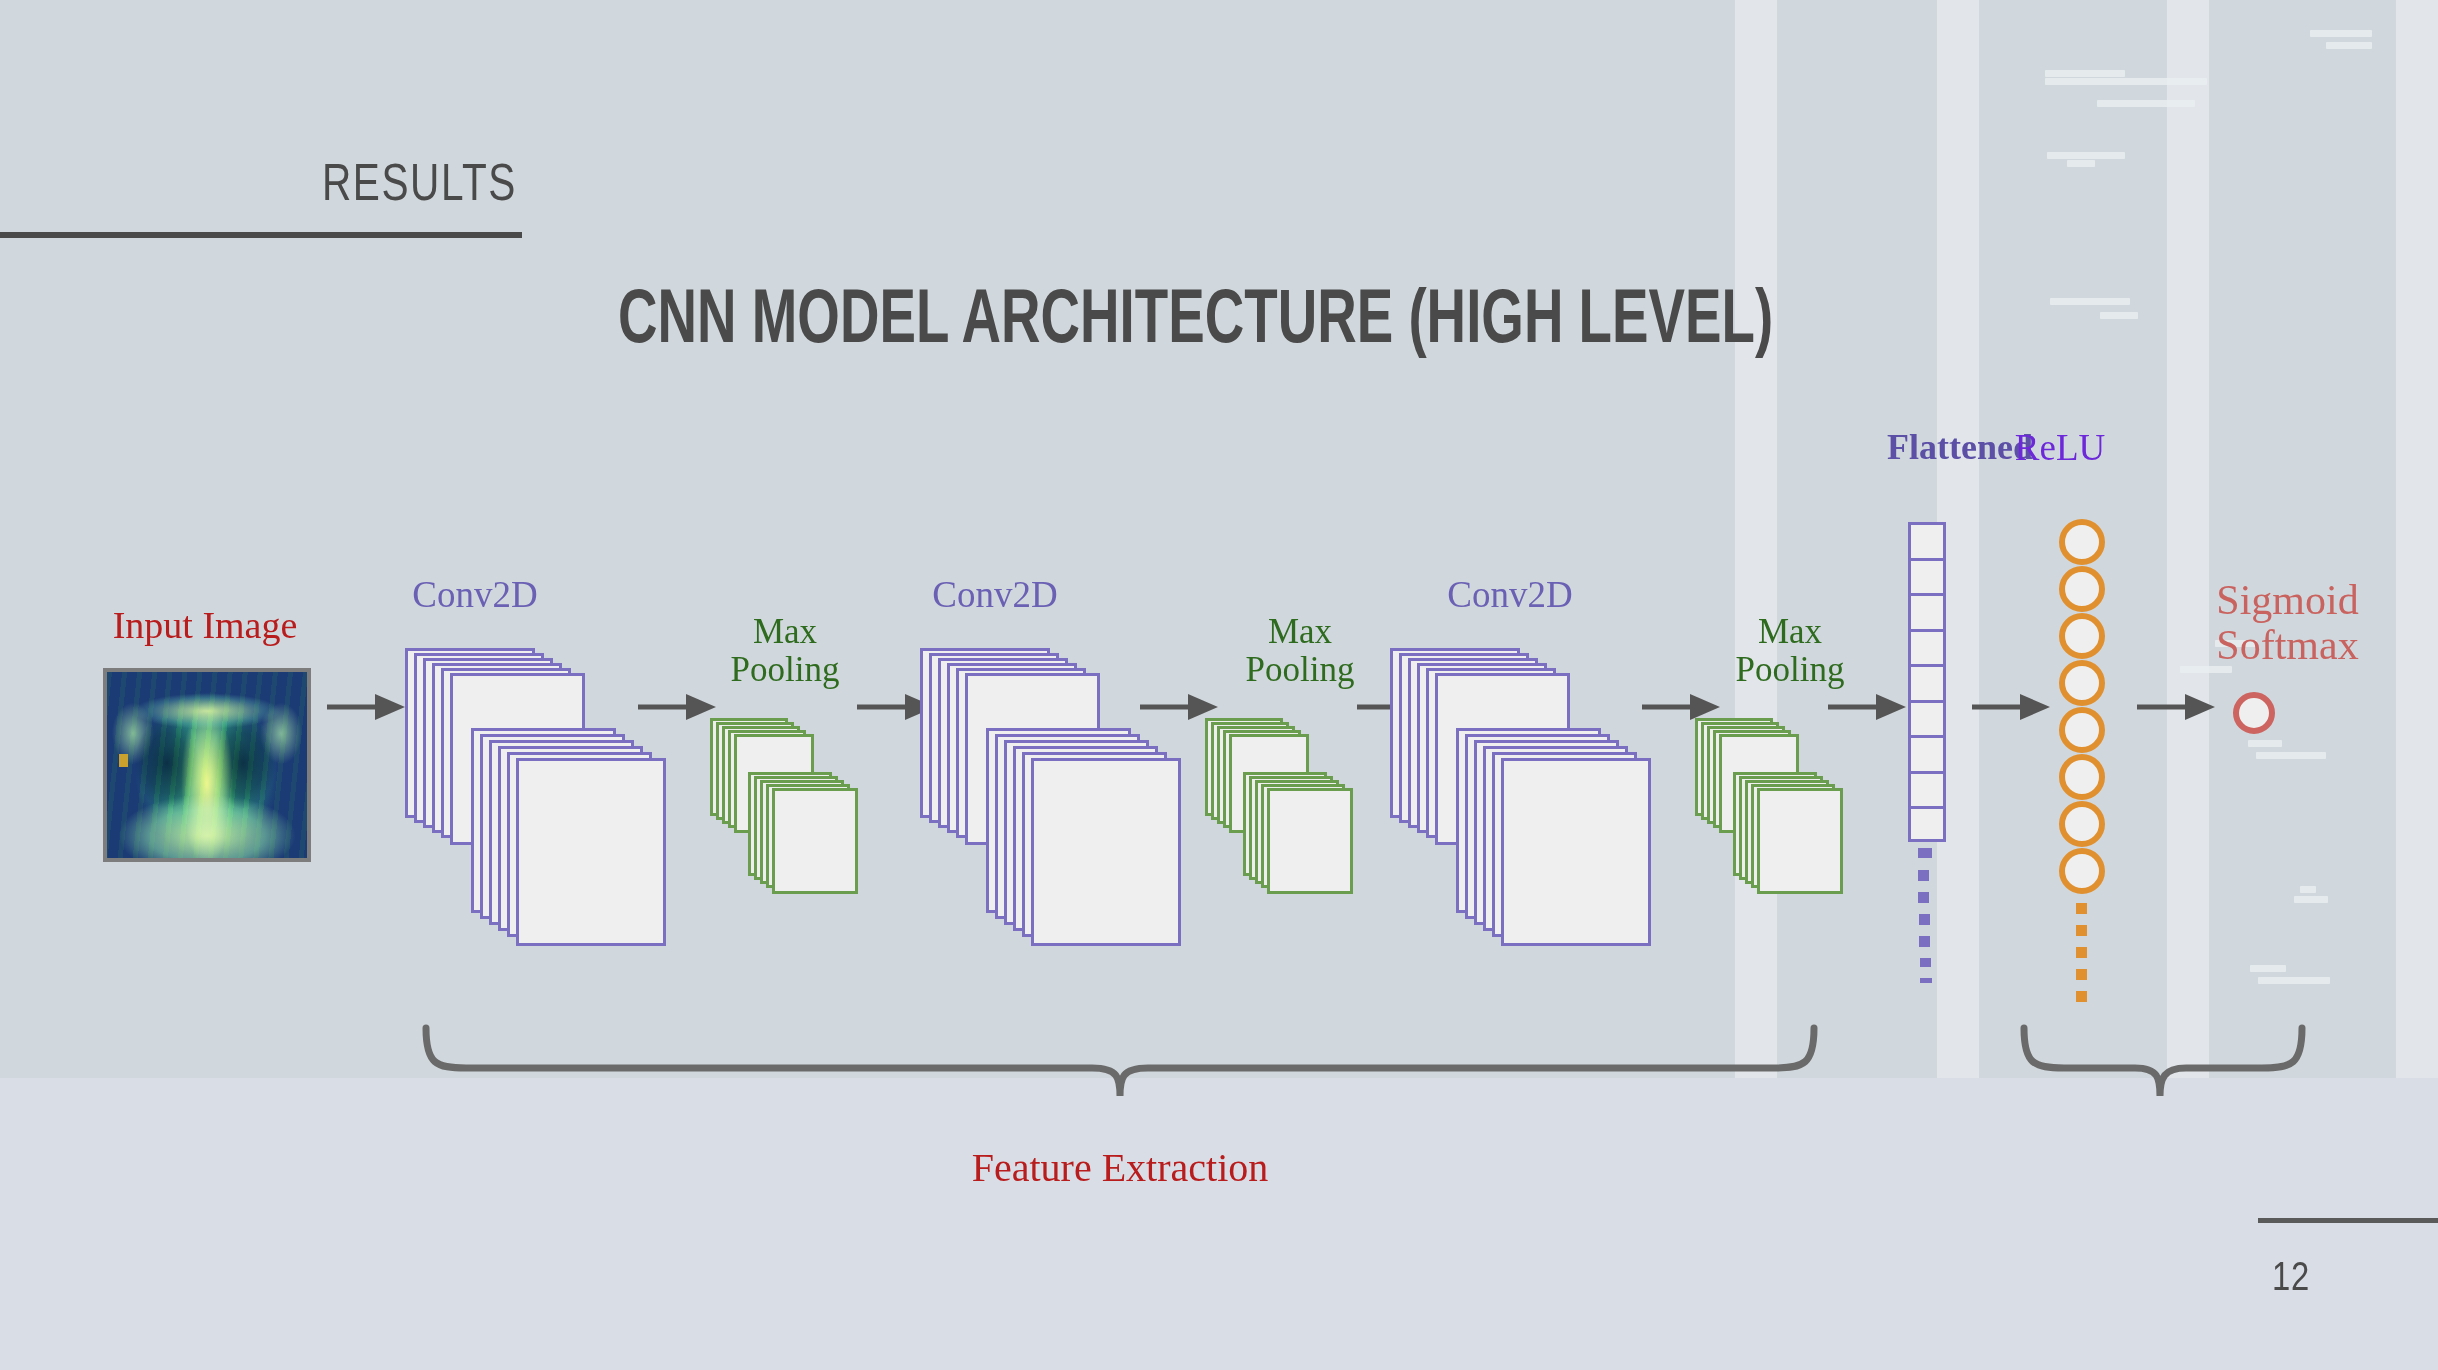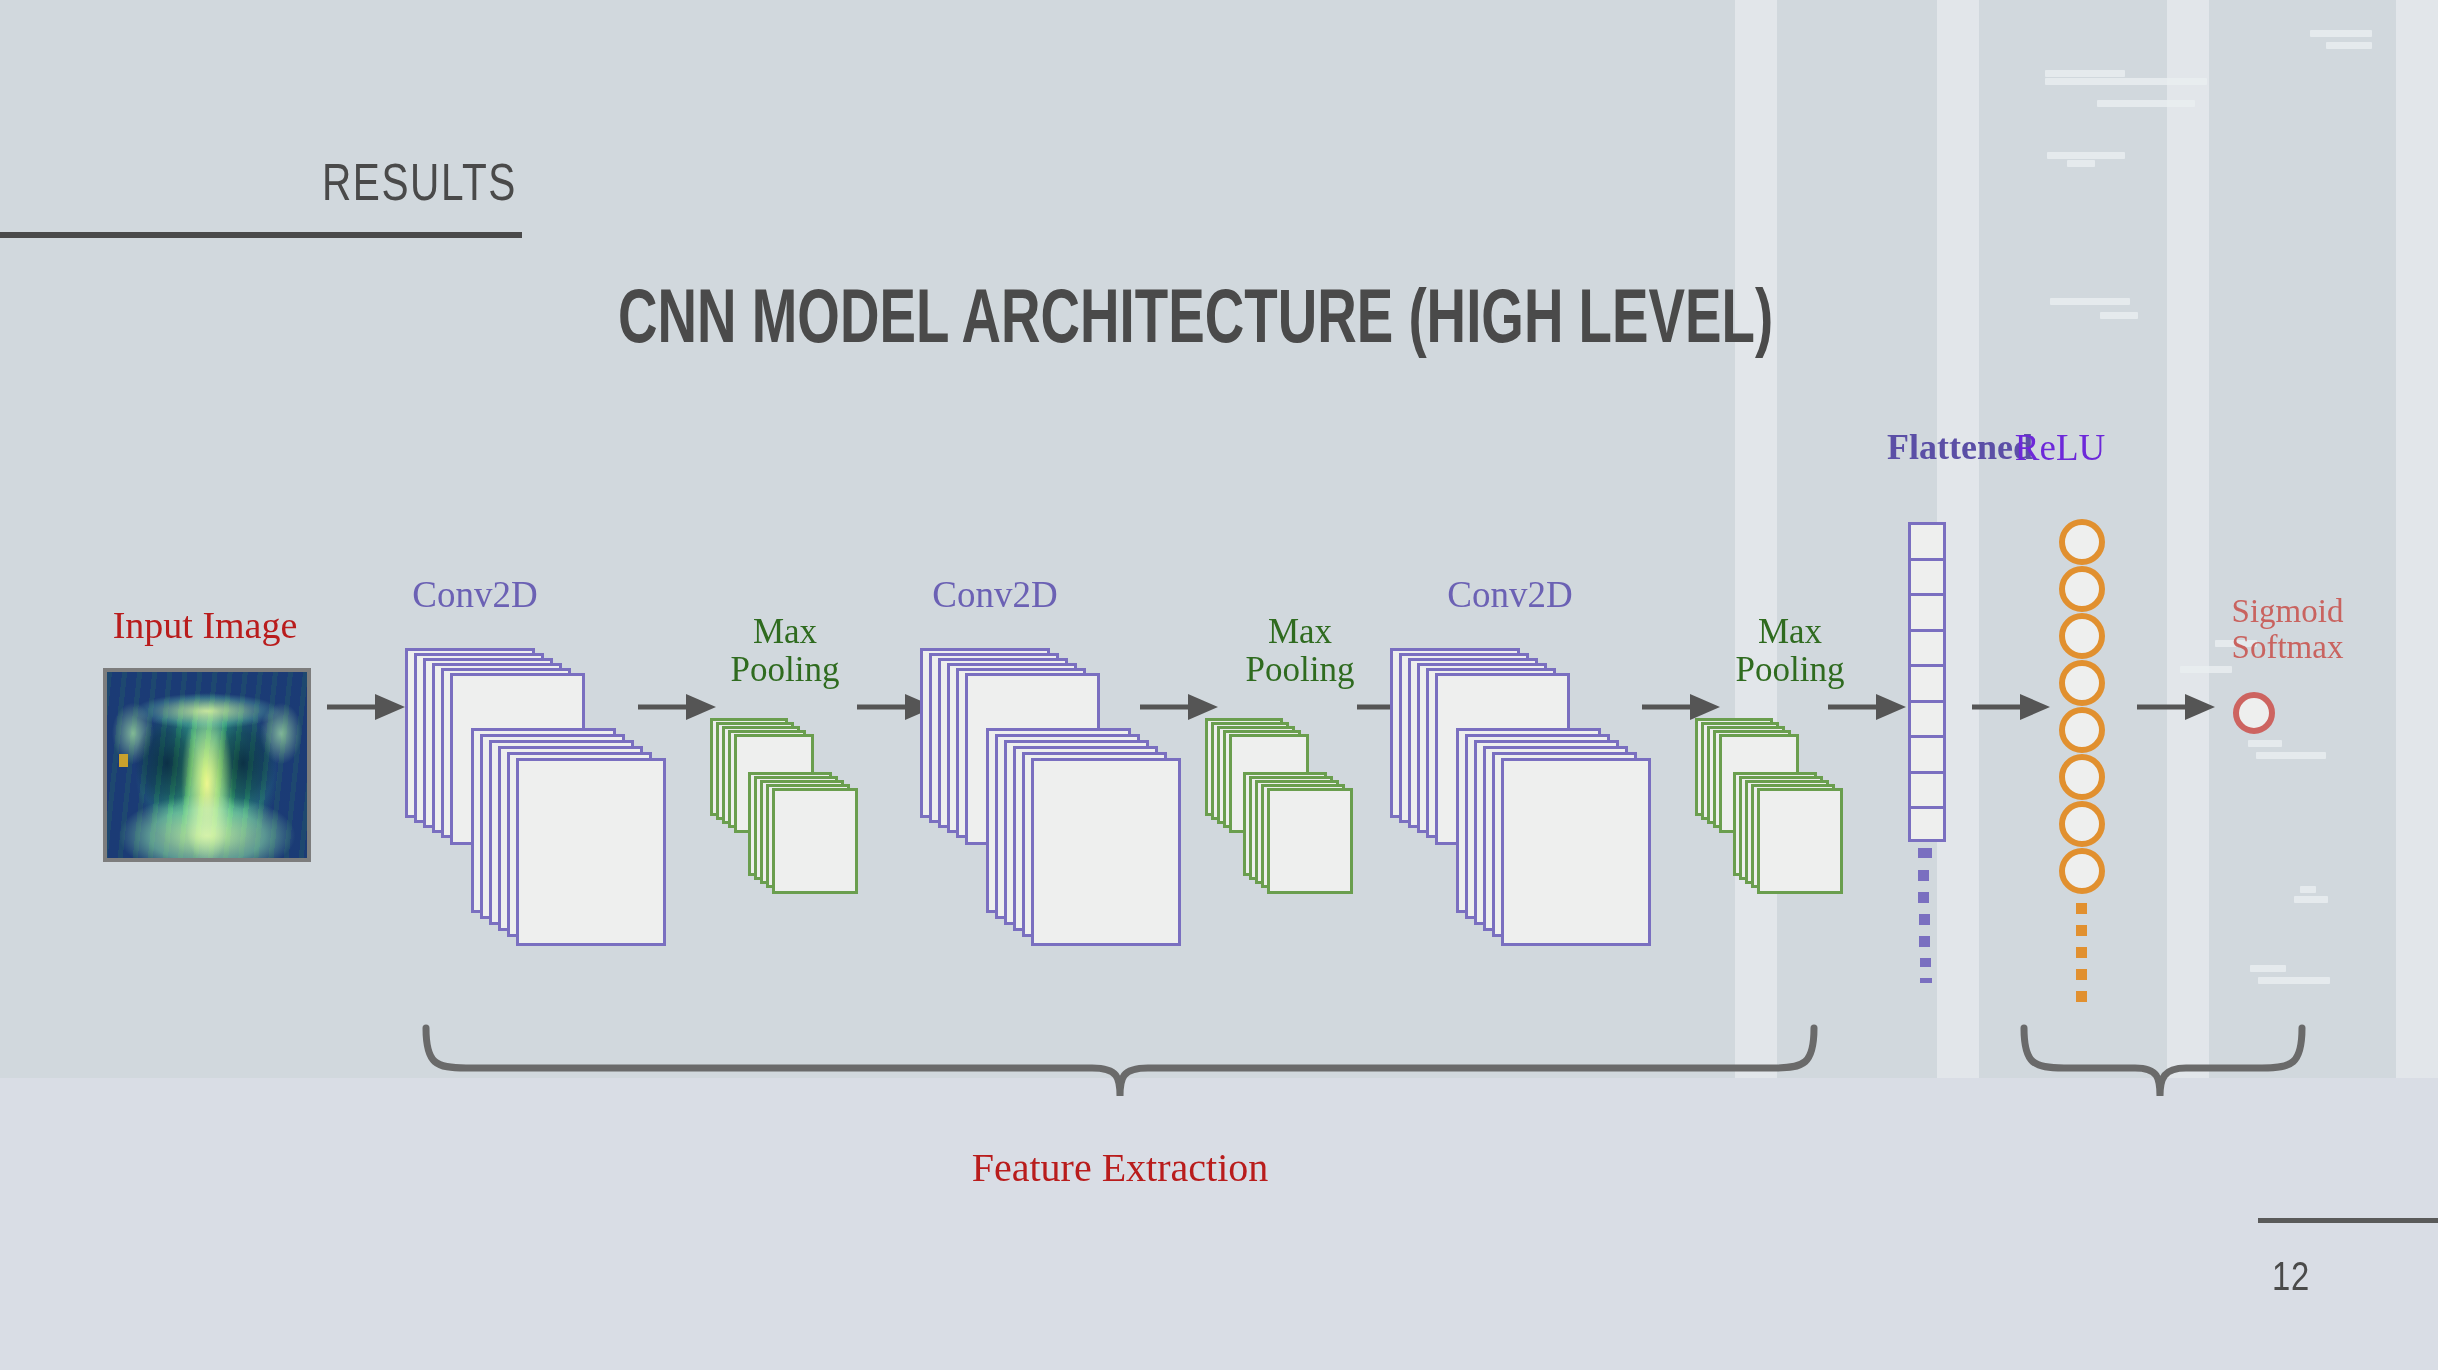--- a/index.html
+++ b/index.html
@@ -353,21 +353,21 @@
     <div class="neuron" style="left:2059px; top:848px; width:46px; height:46px;"></div>
   </div>
   <div class="dotcol" style="left:2076px; top:903px;">
     <div class="dot" style="left:0px; top:0px;  width:11px; height:11px; background:#e1902f;"></div>
     <div class="dot" style="left:0px; top:22px; width:11px; height:11px; background:#e1902f;"></div>
     <div class="dot" style="left:0px; top:44px; width:11px; height:11px; background:#e1902f;"></div>
     <div class="dot" style="left:0px; top:66px; width:11px; height:11px; background:#e1902f;"></div>
     <div class="dot" style="left:0px; top:88px; width:11px; height:11px; background:#e1902f;"></div>
   </div>
 
-  <div class="lbl lbl-sig" style="left:2170px; top:578px; width:235px; font-size:33px;margin-top:16px;">Sigmoid
+  <div class="lbl lbl-sig" style="left:2170px; top:578px; width:235px; font-size:42px;">Sigmoid
 Softmax</div>
   <div class="out-neuron" style="left:2233px; top:692px; width:42px; height:42px;"></div>
 
   <svg class="brace" style="left:420px; top:1022px;" width="1400" height="80" viewBox="0 0 1400 80">
     <path d="M6,6 C6,42 16,46 46,46 L672,46 C698,46 700,56 700,74
              C700,56 702,46 728,46 L1354,46 C1384,46 1394,42 1394,6" fill="none" stroke="#6a6a6a" stroke-width="7" stroke-linecap="round"></path>
   </svg>
   <div class="lbl lbl-dark" style="left:900px; top:1146px; width:440px; font-size:40px;">Feature Extraction</div>
 
   <svg class="brace" style="left:2018px; top:1022px;" width="290" height="80" viewBox="0 0 290 80">

